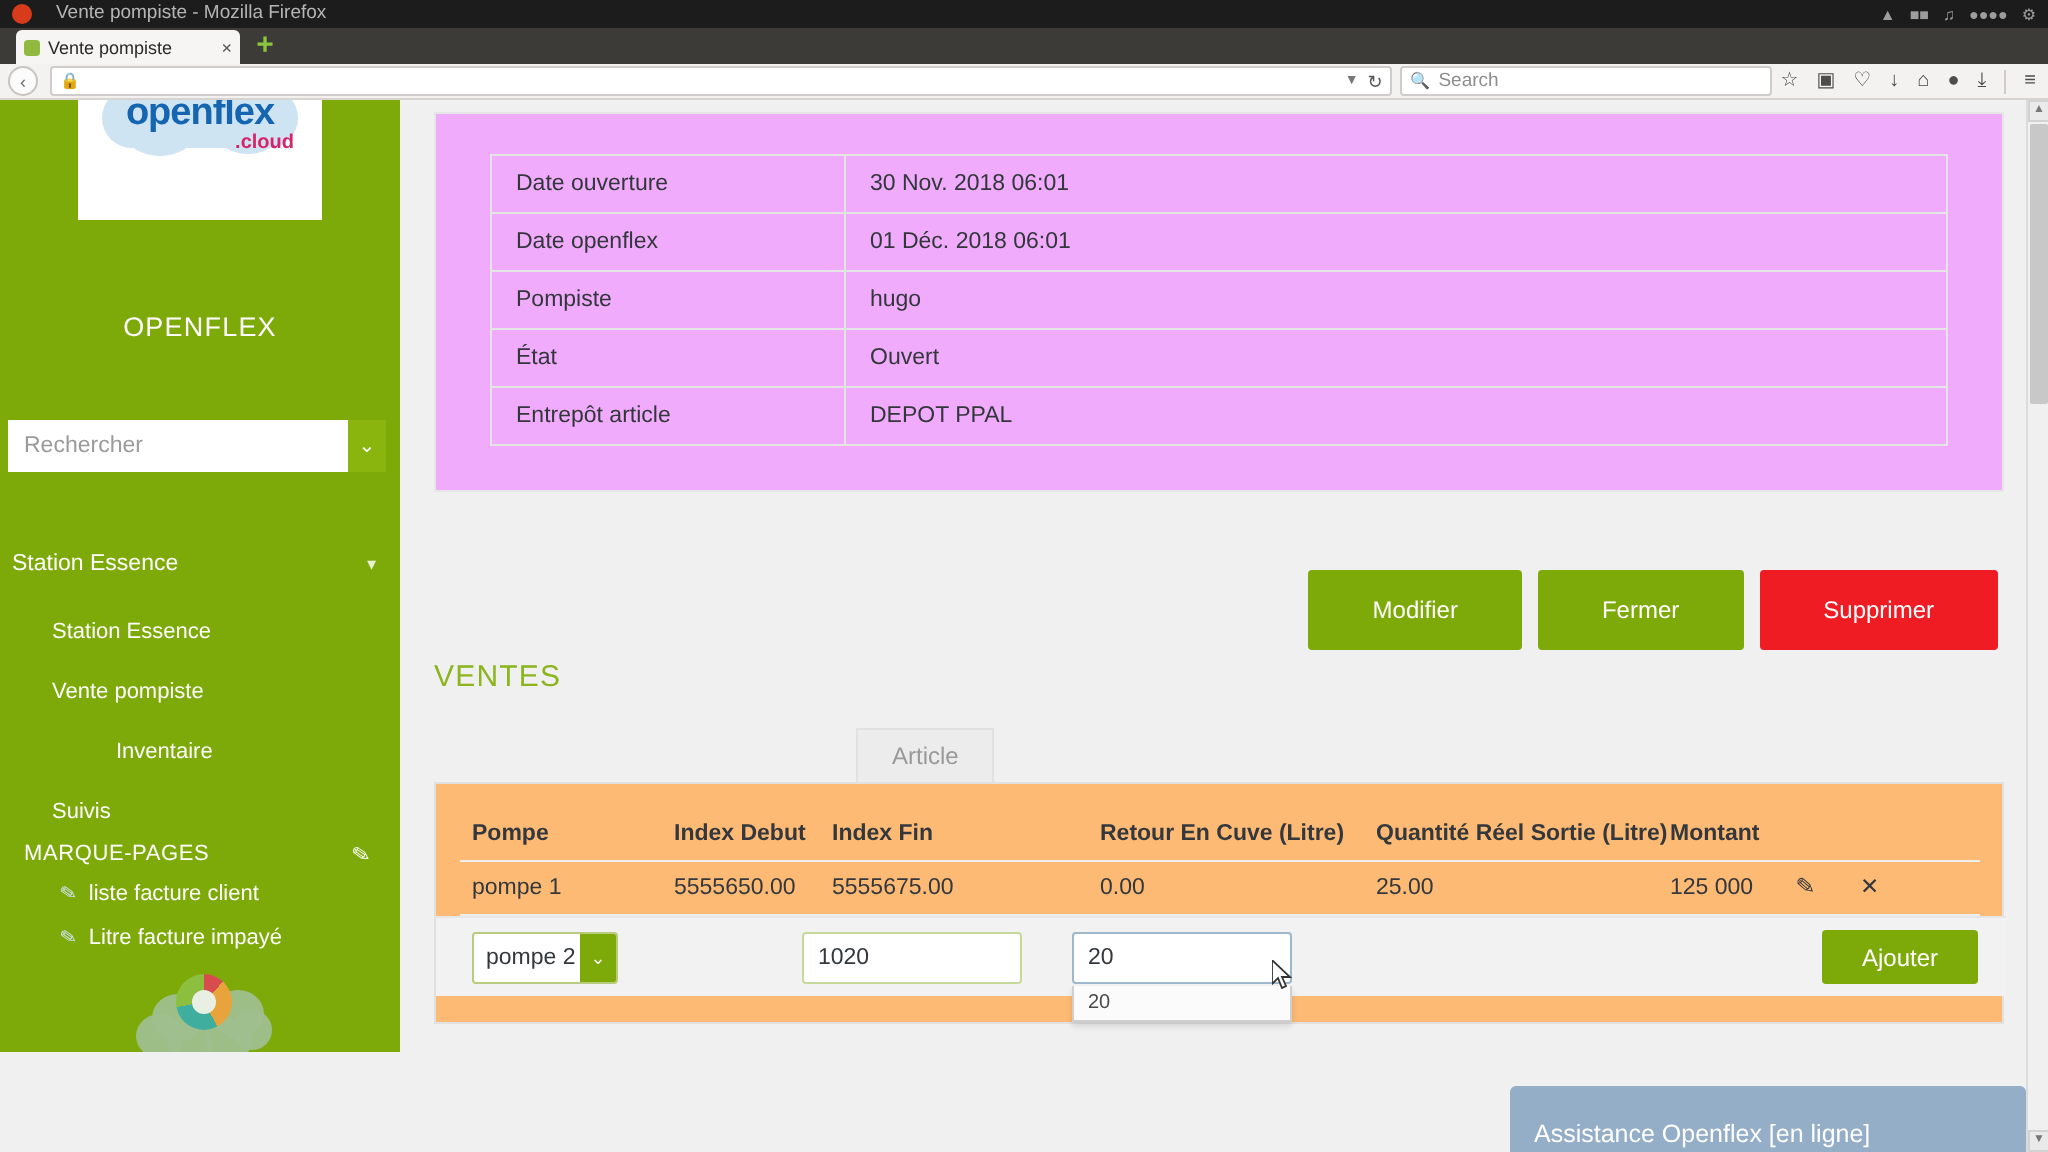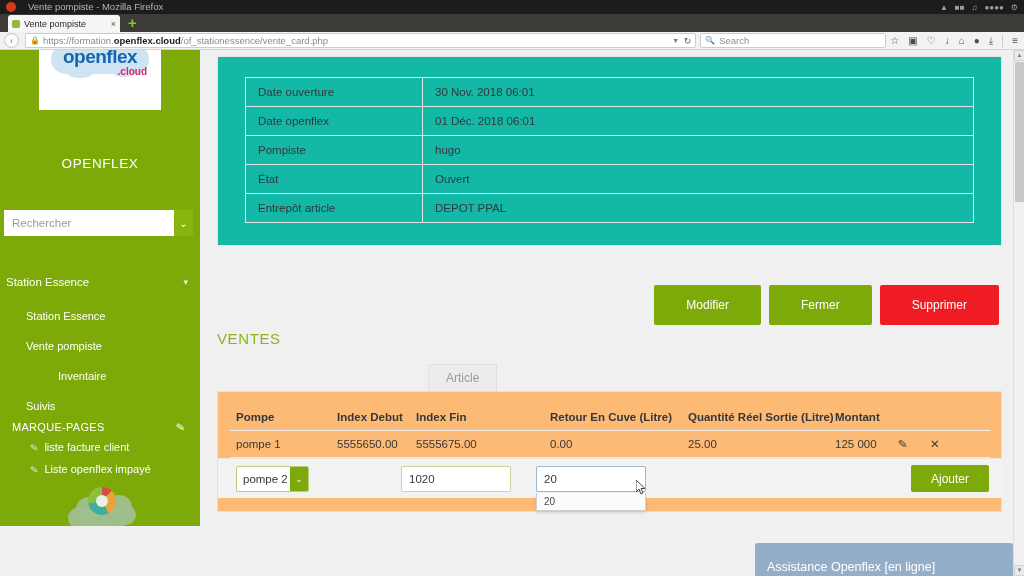--- a/index.html
+++ b/index.html
@@ -210,21 +210,21 @@
     background:#e9efe3; border-radius:50%;
   }
 
   
   .content {
     position:absolute; left:200px; top:0; width:813px; height:526px;
     background:#f0f0f0;
   }
 
   .card {
-    position:absolute; left:17px; top:6px; width:785px; background:#14b8a6;
+    position:absolute; left:17px; top:6px; width:785px; background:#f0abfc;
     border:1px solid #e6e6e6; padding:20px 27px 22px 27px;
   }
   table.info { width:100%; border-collapse:collapse; }
   table.info td {
     border:1px solid #e4e4e4; padding:8px 12px;
     font-size:11.5px; color:#33373b; height:26px;
   }
   table.info td.k { width:177px; }
 
   .btnrow {
@@ -359,21 +359,20 @@
       <div class="tab-title">Vente pompiste</div>
       <div class="tab-close">×</div>
     </div>
     <div class="newtab">+</div>
   </div>
 
   <div class="navbar">
     <div class="nav-back">‹</div>
     <div class="urlbox">
       <span class="lock">🔒</span>
-      <span class="url"><span class="scheme">https://formation.</span><b>openflex.cloud</b><span>/of_stationessence/vente_card.php</span></span>
       <span class="drop">▼</span>
       <span class="reload">↻</span>
     </div>
     <div class="searchbox">
       <span class="mag">🔍</span>
       <span class="ph">Search</span>
     </div>
     <div class="navicons">
       <span class="ic">☆</span>
       <span class="ic">▣</span>
@@ -425,21 +424,21 @@
       <div class="bookmarks-hd">
         <span>MARQUE-PAGES</span>
         <span class="bm-pencil">✎</span>
       </div>
       <div class="bm-item bm1">
         <span class="bm-ic">✎</span>
         <span>liste facture client</span>
       </div>
       <div class="bm-item bm2">
         <span class="bm-ic">✎</span>
-        <span>Liste openflex impayé</span>
+        <span>Litre facture impayé</span>
       </div>
 
       <div class="cloud-logo">
         <div class="cl-b cl1"></div>
           <div class="cl-b cl2"></div>
           <div class="cl-b cl3"></div>
         <div class="cl-b cl4"></div>
           <div class="cl-b cl5"></div>
           <div class="cl-b cl6"></div>
         <div class="pie"></div>

